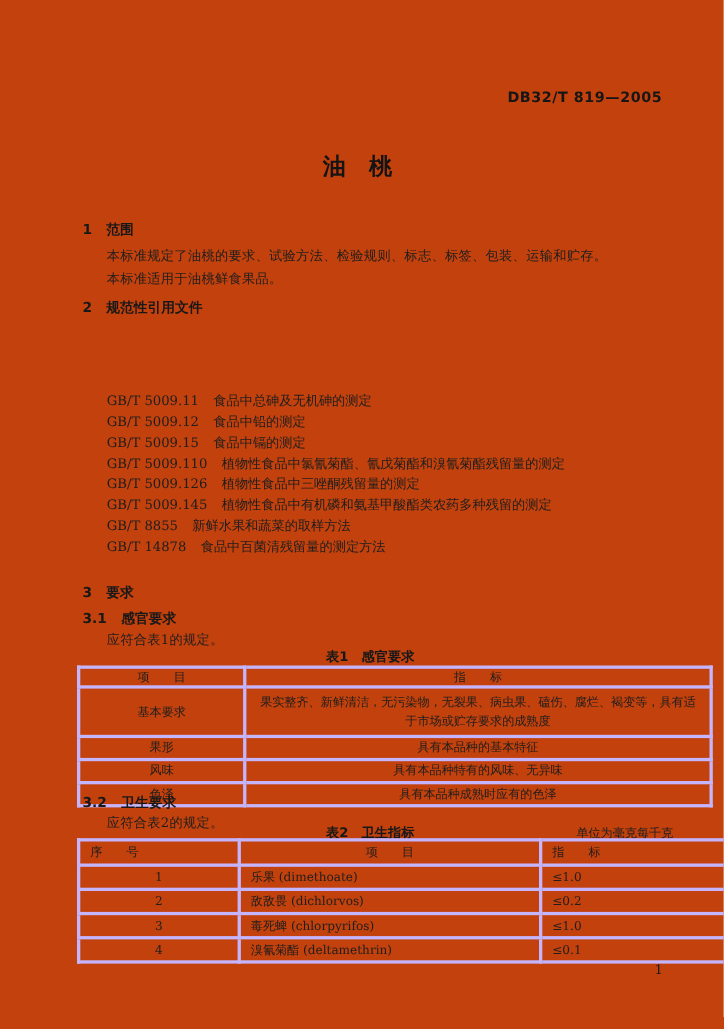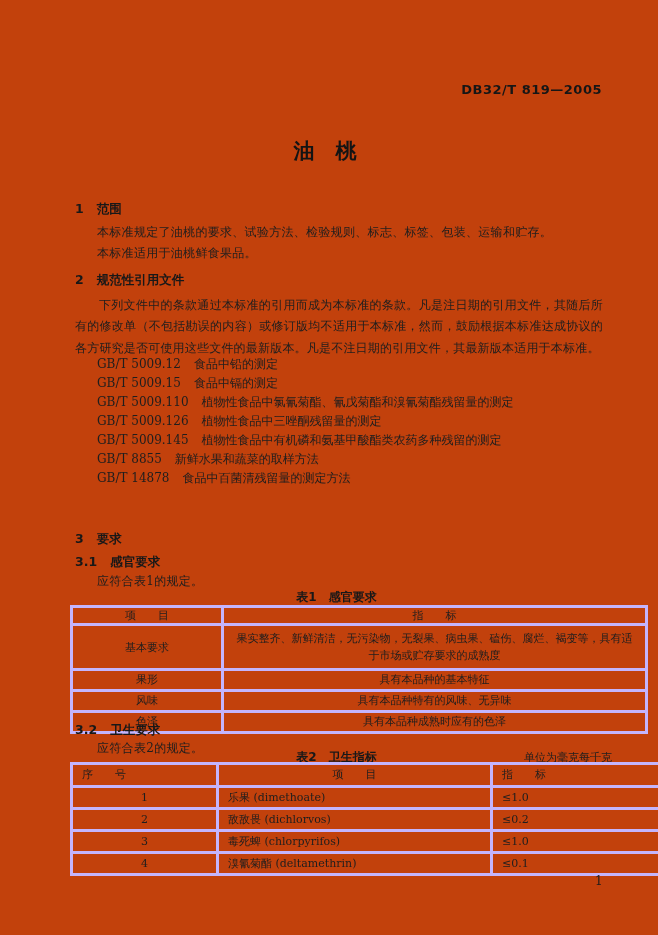--- a/index.html
+++ b/index.html
@@ -84,23 +84,23 @@
 
   <div class="abs sec-h" style="top:201px">
     <span class="num">1</span><span>范围</span>
   </div>
   <div class="abs body-t" style="top:224px;left:97px">本标准规定了油桃的要求、试验方法、检验规则、标志、标签、包装、运输和贮存。</div>
   <div class="abs body-t" style="top:245px;left:97px">本标准适用于油桃鲜食果品。</div>
 
   <div class="abs sec-h" style="top:272px">
     <span class="num">2</span><span>规范性引用文件</span>
   </div>
-  <div class="abs intro">下列文件中的条款通过本标准的引用而成为本标准的条款。凡是注日期的引用文件，其随后所有的修改单（不包括勘误的内容）或修订版均不适用于本标准，然而，鼓励根据本标准达成协议的各方研究是否可使用这些文件的最新版本。凡是不注日期的引用文件，其最新版本适用于本标准。</div>
 
   <div class="abs ref-list">
+    <div class="ref-item"><span class="ref-code">GB/T 5009.11</span><span>食品中总砷及无机砷的测定</span></div>
     <div class="ref-item"><span class="ref-code">GB/T 5009.12</span><span>食品中铅的测定</span></div>
     <div class="ref-item"><span class="ref-code">GB/T 5009.15</span><span>食品中镉的测定</span></div>
     <div class="ref-item"><span class="ref-code">GB/T 5009.110</span><span>植物性食品中氯氰菊酯、氰戊菊酯和溴氰菊酯残留量的测定</span></div>
     <div class="ref-item"><span class="ref-code">GB/T 5009.126</span><span>植物性食品中三唑酮残留量的测定</span></div>
     <div class="ref-item"><span class="ref-code">GB/T 5009.145</span><span>植物性食品中有机磷和氨基甲酸酯类农药多种残留的测定</span></div>
     <div class="ref-item"><span class="ref-code">GB/T 8855</span><span>新鲜水果和蔬菜的取样方法</span></div>
     <div class="ref-item"><span class="ref-code">GB/T 14878</span><span>食品中百菌清残留量的测定方法</span></div>
   </div>
 
   <div class="abs sec-h" style="top:531px">

